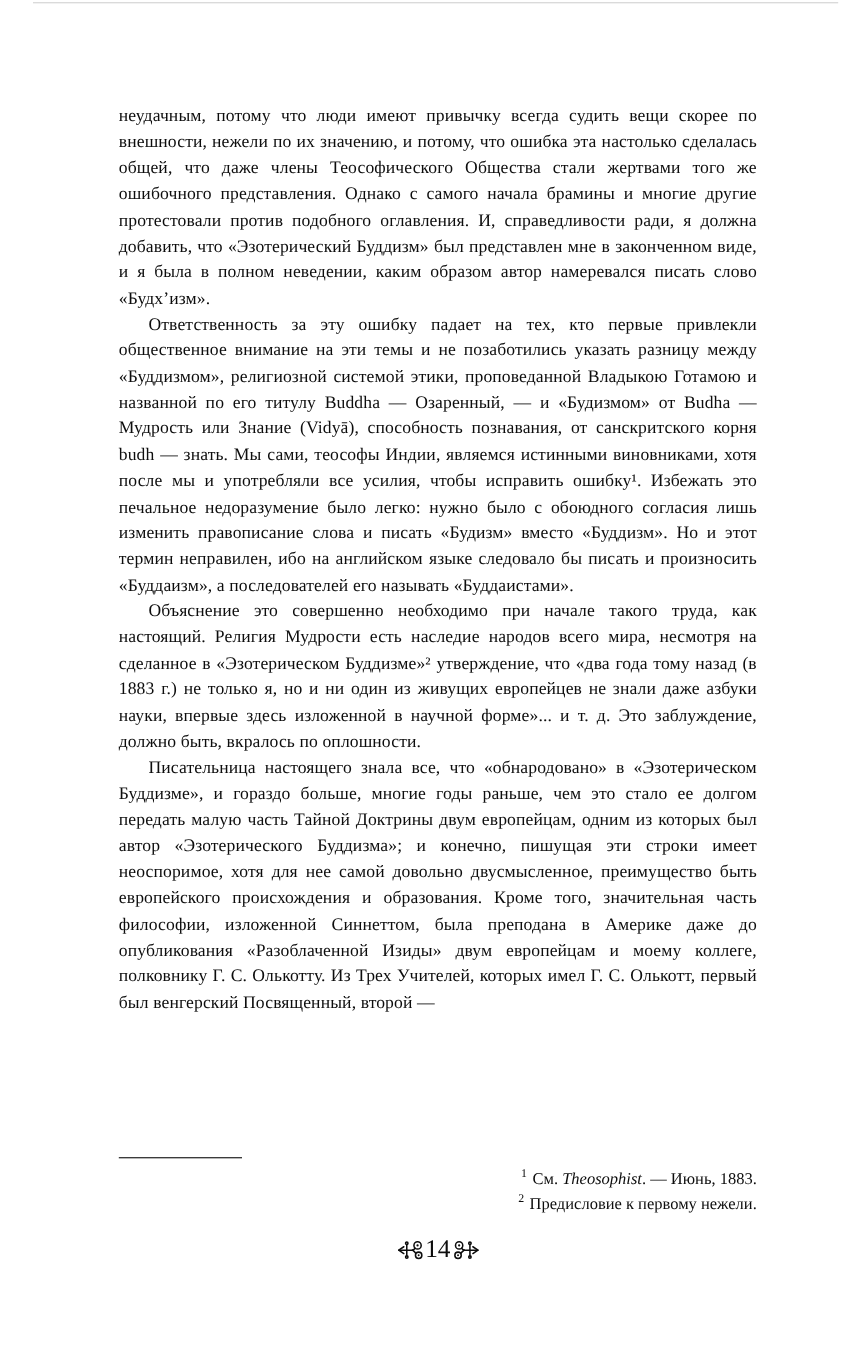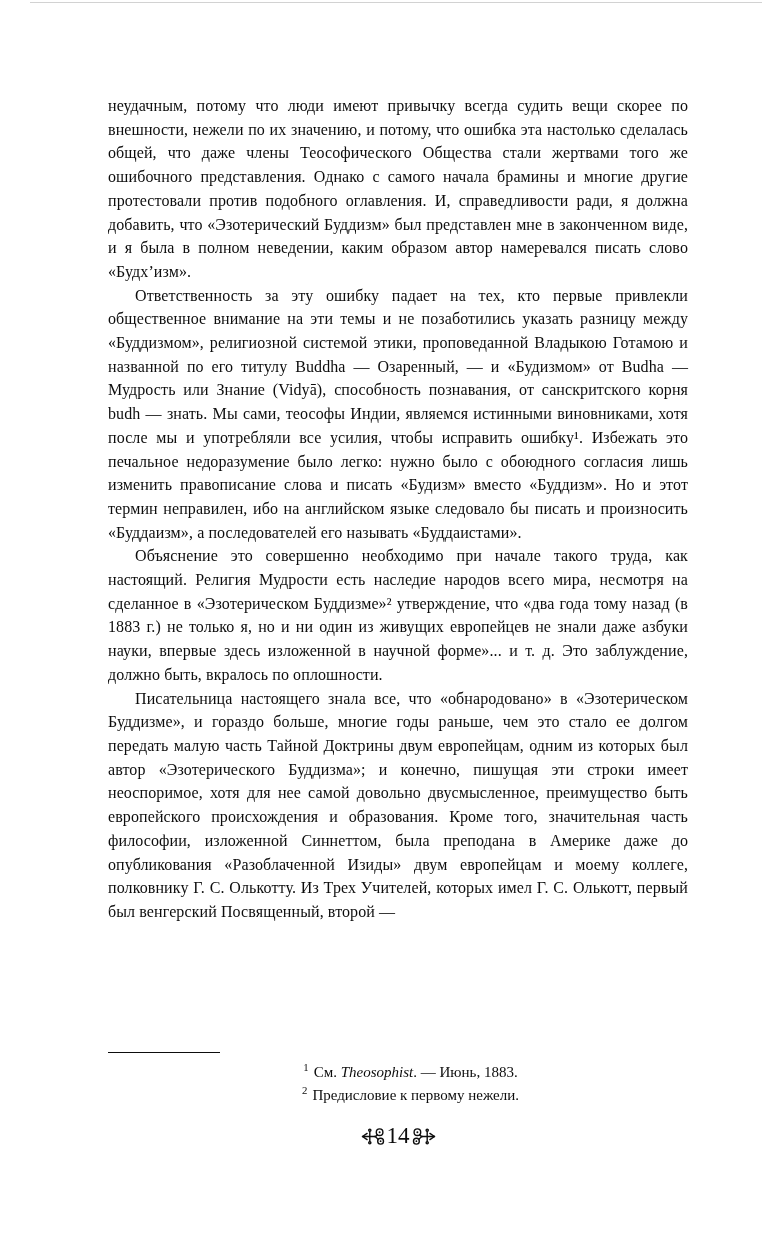--- a/index.html
+++ b/index.html
@@ -41,21 +41,21 @@
   .para.no-indent {
     text-indent: 0;
   }
   .footnotes {
     position: absolute;
     left: 108px;
     top: 1052px;
     width: 580px;
     font-size: 15px;
     line-height: 23px;
-    text-align: center;
+    text-align: right;
   }
   .footnote-sep {
     width: 112px;
     height: 0;
     border-top: 1.7px solid #0d0d0d;
     margin-bottom: 8px;
   }
   .footnote {
     padding-left: 25px;
   }

